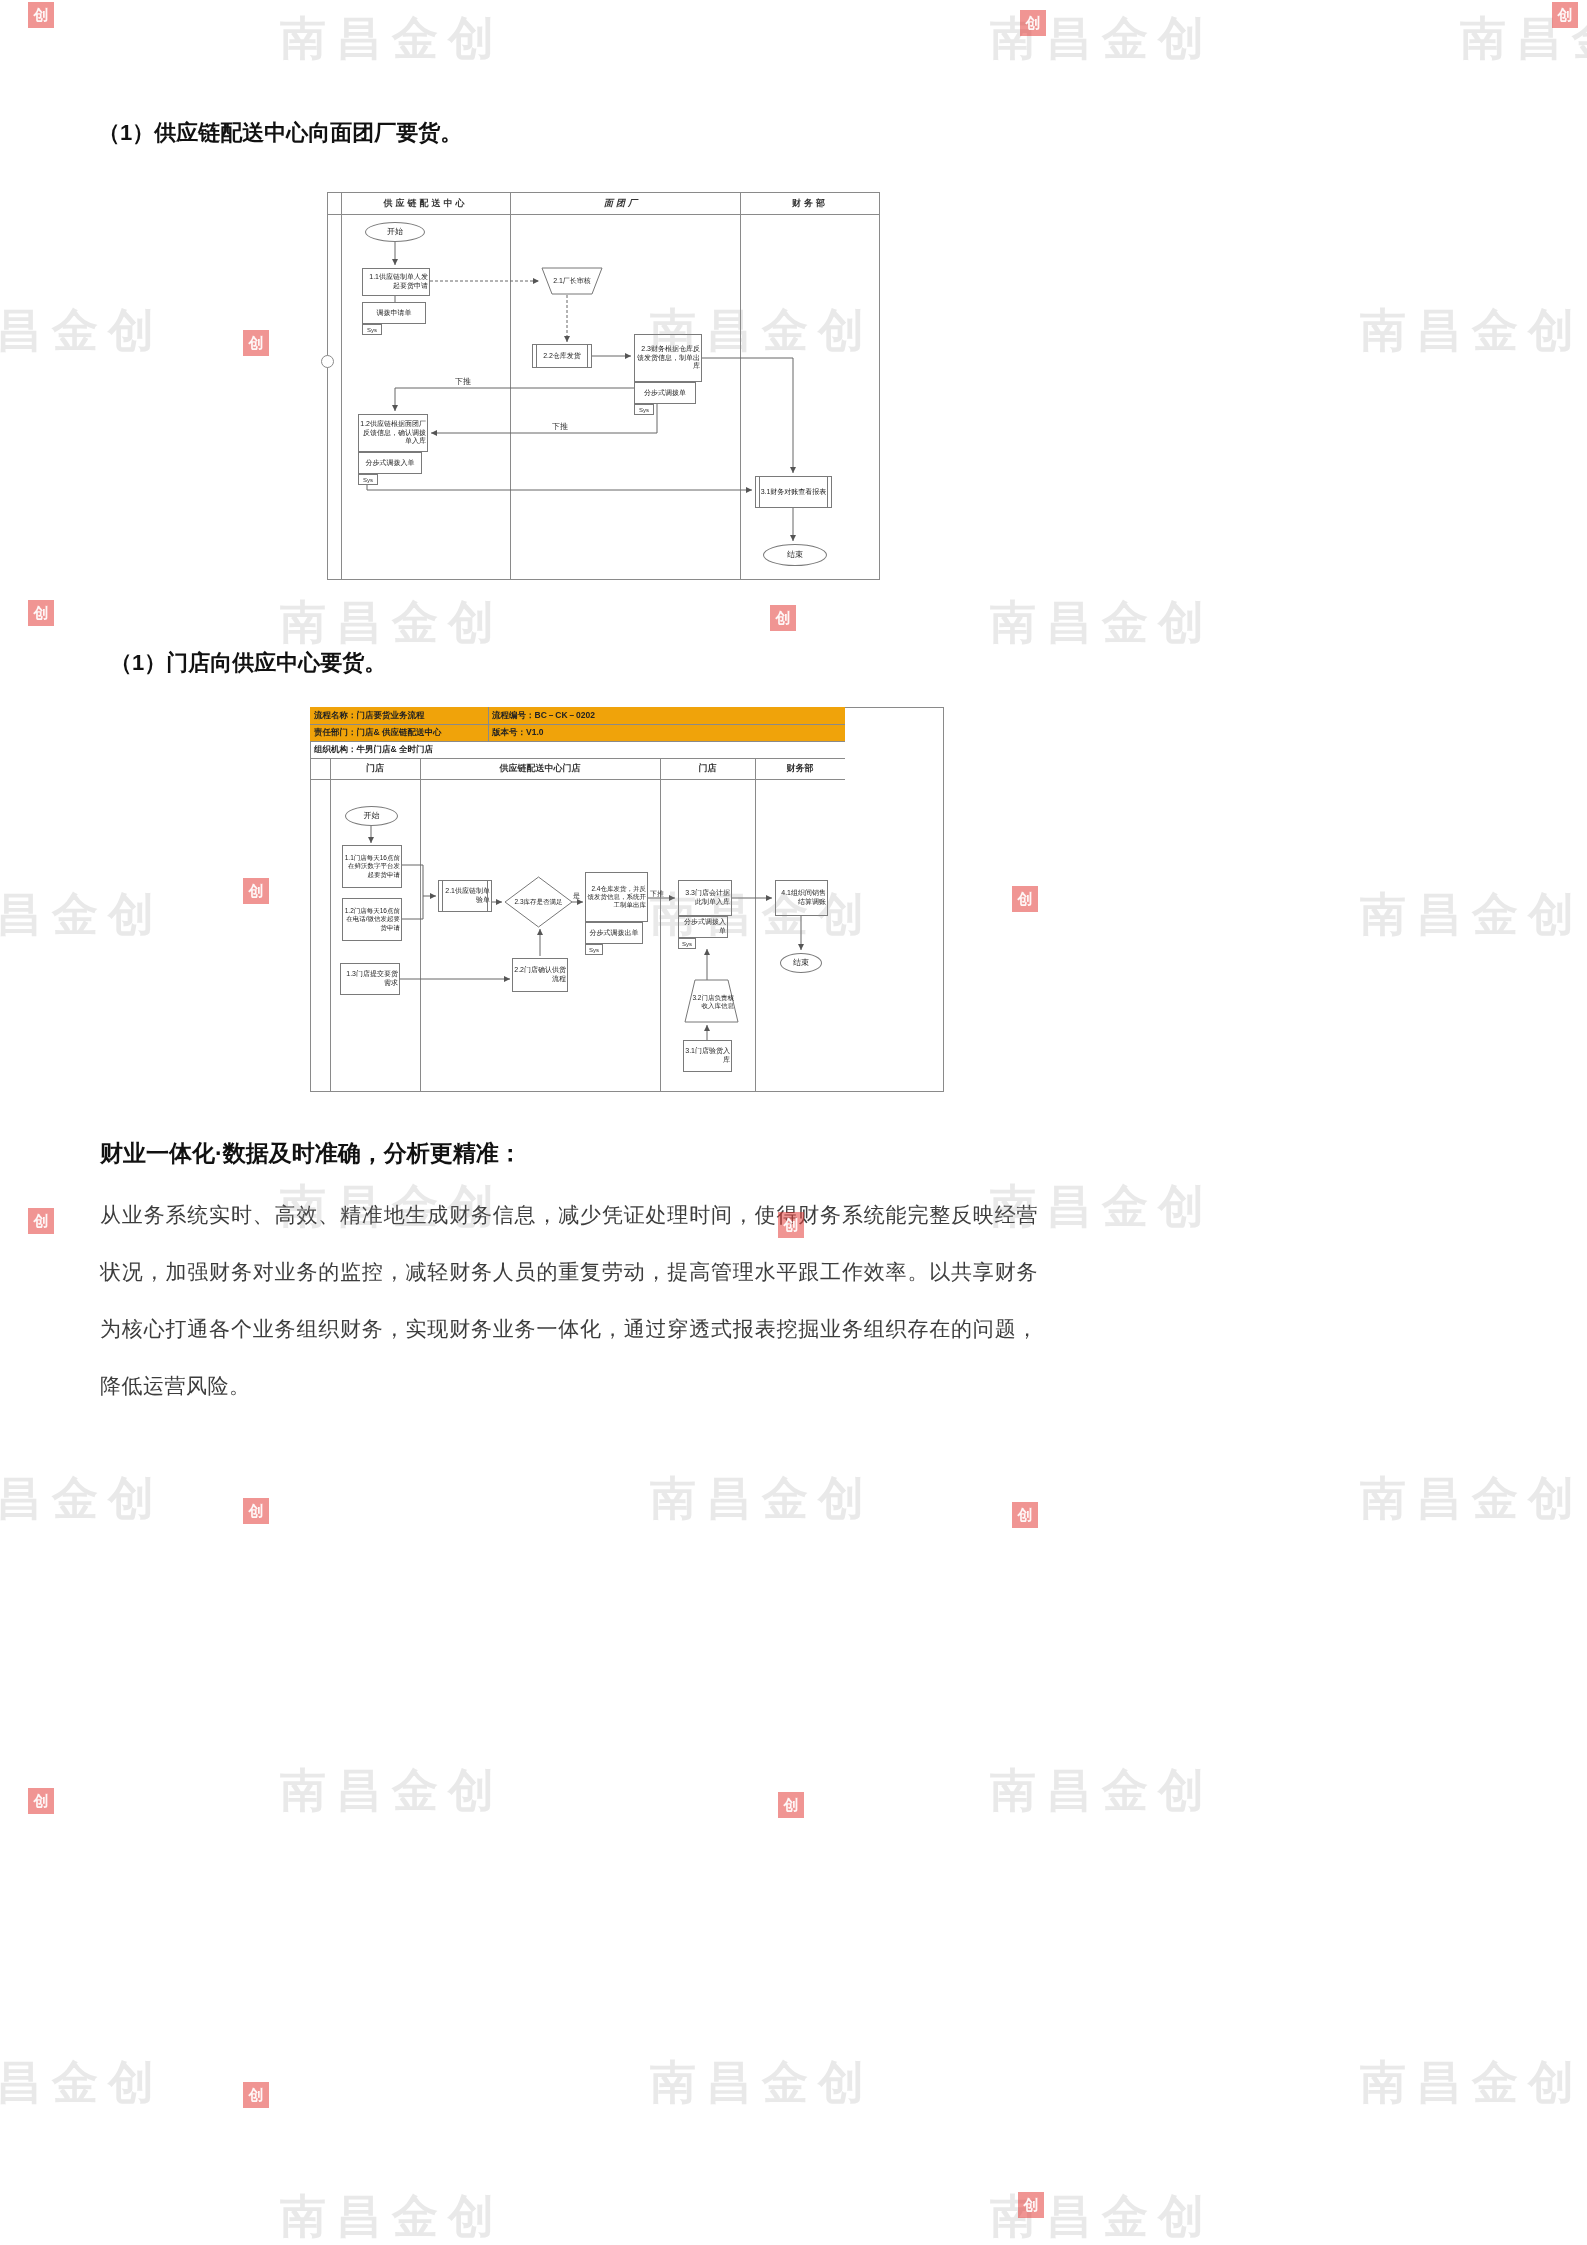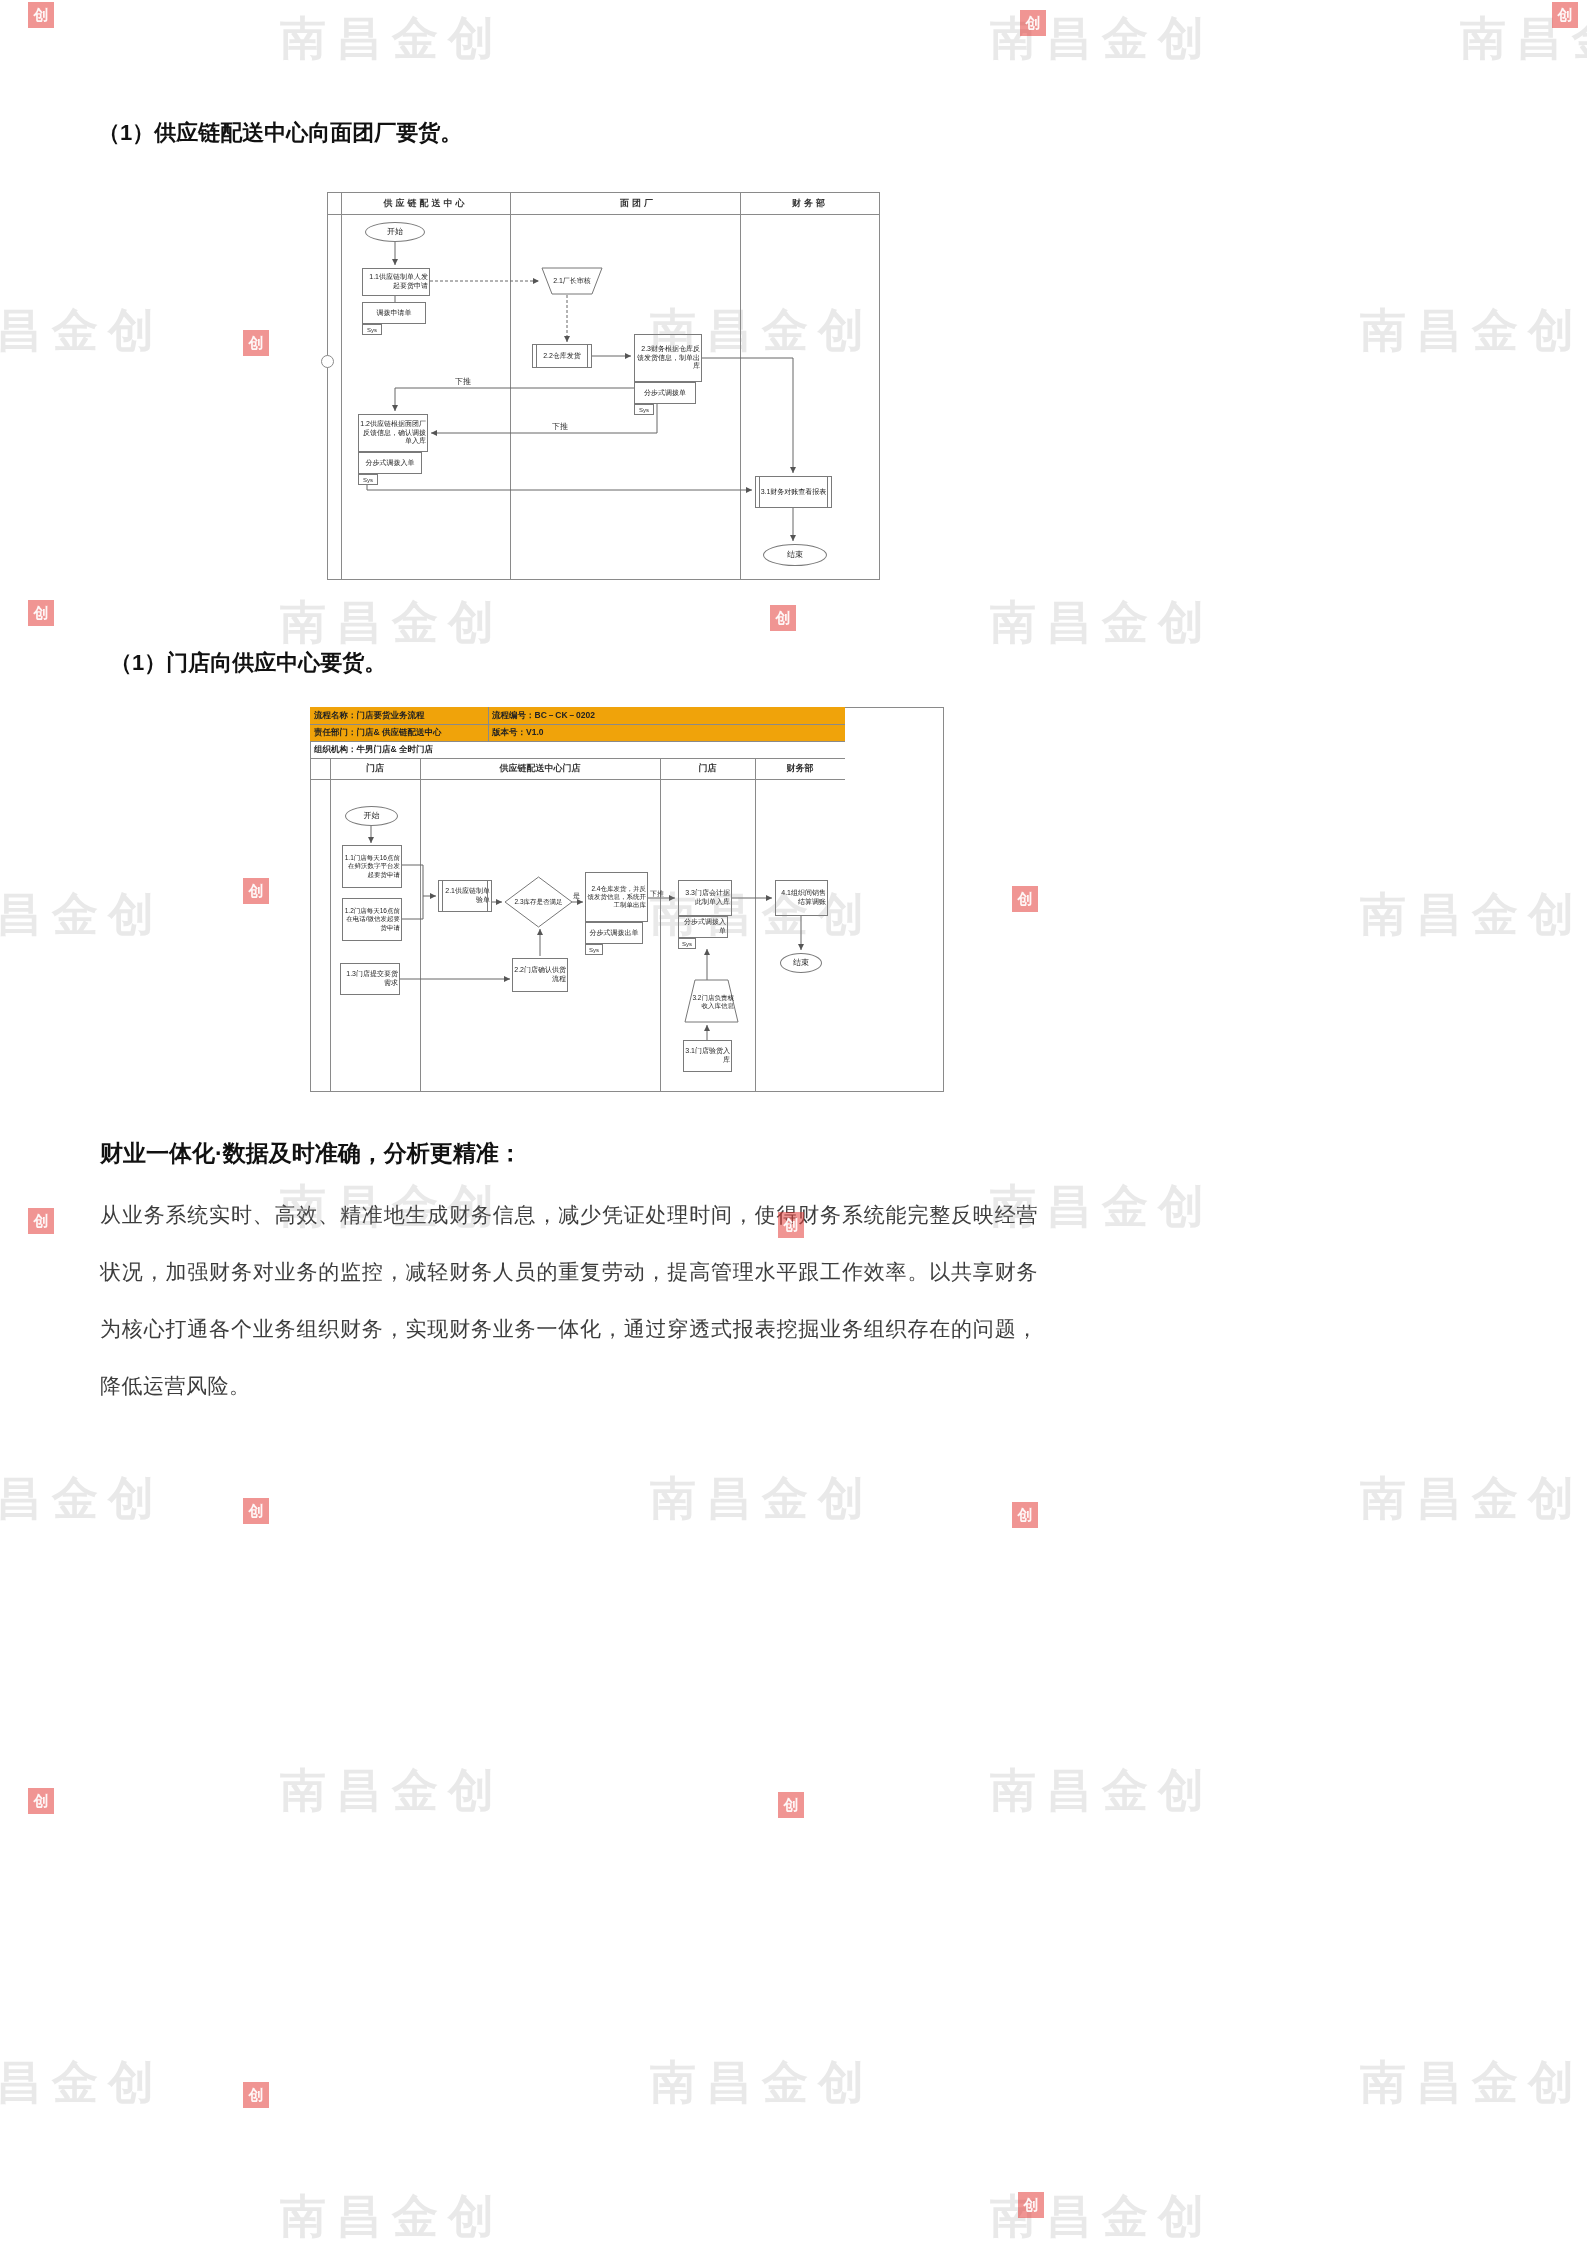--- a/index.html
+++ b/index.html
@@ -99,21 +99,21 @@
 
   <div class="flow" style="left:327px;top:192px;width:553px;height:388px;">
     <div class="frame"></div>
     <div class="vline" style="left:14px;top:0;height:388px;"></div>
     <div class="vline" style="left:183px;top:0;height:388px;"></div>
     <div class="vline" style="left:413px;top:0;height:388px;"></div>
     <div class="hline" style="left:0;top:22px;width:553px;"></div>
     <div class="dot" style="left:-6px;top:163px;"></div>
 
     <div class="lane-label" style="left:14px;top:0;width:169px;height:22px;letter-spacing:3px;">供应链配送中心</div>
-    <div class="lane-label" style="left:196px;top:0;width:230px;height:22px;letter-spacing:3px;">面团厂</div>
+    <div class="lane-label" style="left:180px;top:0;width:230px;height:22px;letter-spacing:3px;font-style:italic;">面团厂</div>
     <div class="lane-label" style="left:413px;top:0;width:140px;height:22px;letter-spacing:3px;">财务部</div>
 
     <svg class="edges" width="553" height="388">
       <defs>
         <marker id="a1" markerWidth="7" markerHeight="7" refX="6" refY="3" orient="auto">
           <path d="M0,0 L6,3 L0,6 Z" fill="#555"></path>
         </marker>
       </defs>
       <path class="e" d="M68,50 V73" marker-end="url(#a1)"></path>
       <path class="e" d="M68,104 V110"></path>

